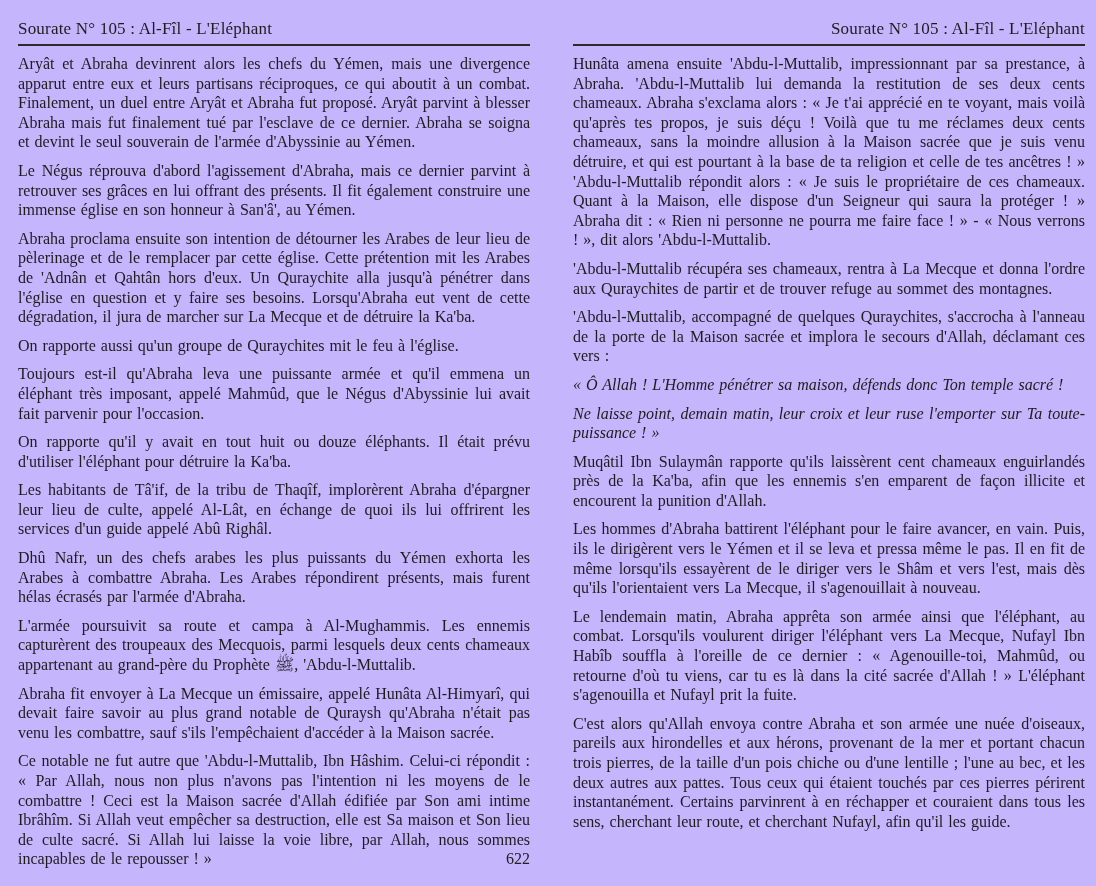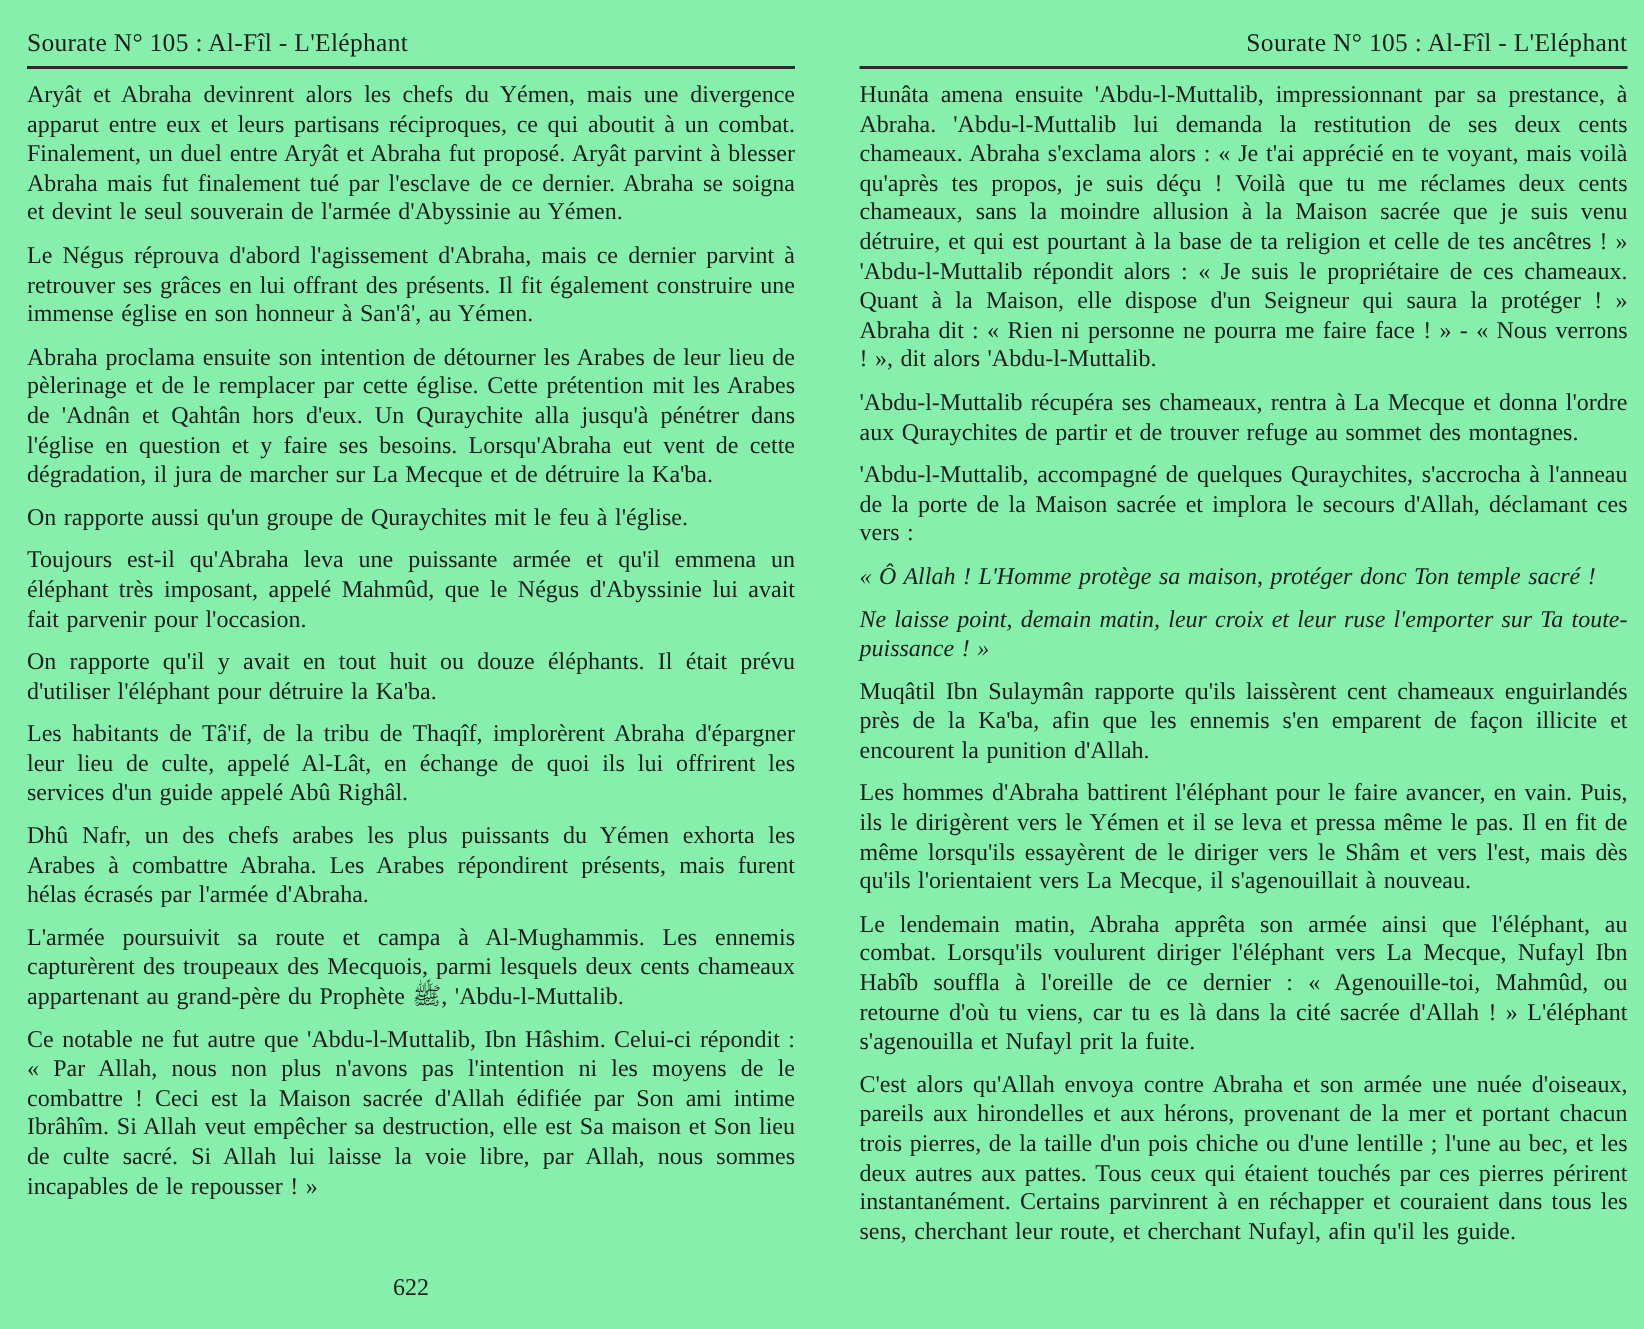--- a/index.html
+++ b/index.html
@@ -11,21 +11,21 @@
     width: 1096px;
     height: 886px;
     position: relative;
     font-family: "Liberation Serif", "DejaVu Serif", serif;
     color: #1d1d1d;
     overflow: hidden;
   }
   .spread {
     position: absolute;
     inset: 0;
-    background: #86efac;
+    background: #c4b5fd;
   }
   .page {
     position: absolute;
     top: 0;
     width: 512px;
     height: 886px;
   }
   .page-left  { left: 18px; }
   .page-right { left: 573px; }
   .page-header {
@@ -48,21 +48,21 @@
     word-spacing: 1px;
   }
   .para.verse {
     font-style: italic;
   }
   .page-number {
     position: absolute;
     left: 0;
     right: 0;
     top: 850px;
-    text-align: center;
+    text-align: right;
     font-size: 16px;
     color: #222;
   }
 </style>
 </head>
 <body>
 
 <div class="spread">
 
   <div class="page page-left">
@@ -70,32 +70,33 @@
     <div class="page-body">
         <p class="para">Aryât et Abraha devinrent alors les chefs du Yémen, mais une divergence apparut entre eux et leurs partisans réciproques, ce qui aboutit à un combat. Finalement, un duel entre Aryât et Abraha fut proposé. Aryât parvint à blesser Abraha mais fut finalement tué par l'esclave de ce dernier. Abraha se soigna et devint le seul souverain de l'armée d'Abyssinie au Yémen.</p>
         <p class="para">Le Négus réprouva d'abord l'agissement d'Abraha, mais ce dernier parvint à retrouver ses grâces en lui offrant des présents. Il fit également construire une immense église en son honneur à San'â', au Yémen.</p>
         <p class="para">Abraha proclama ensuite son intention de détourner les Arabes de leur lieu de pèlerinage et de le remplacer par cette église. Cette prétention mit les Arabes de 'Adnân et Qahtân hors d'eux. Un Quraychite alla jusqu'à pénétrer dans l'église en question et y faire ses besoins. Lorsqu'Abraha eut vent de cette dégradation, il jura de marcher sur La Mecque et de détruire la Ka'ba.</p>
         <p class="para">On rapporte aussi qu'un groupe de Quraychites mit le feu à l'église.</p>
         <p class="para">Toujours est-il qu'Abraha leva une puissante armée et qu'il emmena un éléphant très imposant, appelé Mahmûd, que le Négus d'Abyssinie lui avait fait parvenir pour l'occasion.</p>
         <p class="para">On rapporte qu'il y avait en tout huit ou douze éléphants. Il était prévu d'utiliser l'éléphant pour détruire la Ka'ba.</p>
         <p class="para">Les habitants de Tâ'if, de la tribu de Thaqîf, implorèrent Abraha d'épargner leur lieu de culte, appelé Al-Lât, en échange de quoi ils lui offrirent les services d'un guide appelé Abû Righâl.</p>
         <p class="para">Dhû Nafr, un des chefs arabes les plus puissants du Yémen exhorta les Arabes à combattre Abraha. Les Arabes répondirent présents, mais furent hélas écrasés par l'armée d'Abraha.</p>
         <p class="para">L'armée poursuivit sa route et campa à Al-Mughammis. Les ennemis capturèrent des troupeaux des Mecquois, parmi lesquels deux cents chameaux appartenant au grand-père du Prophète ﷺ, 'Abdu-l-Muttalib.</p>
+        <p class="para">Abraha fit envoyer à La Mecque un émissaire, appelé Hunâta Al-Himyarî, qui devait faire savoir au plus grand notable de Quraysh qu'Abraha n'était pas venu les combattre, sauf s'ils l'empêchaient d'accéder à la Maison sacrée.</p>
         <p class="para">Ce notable ne fut autre que 'Abdu-l-Muttalib, Ibn Hâshim. Celui-ci répondit : « Par Allah, nous non plus n'avons pas l'intention ni les moyens de le combattre ! Ceci est la Maison sacrée d'Allah édifiée par Son ami intime Ibrâhîm. Si Allah veut empêcher sa destruction, elle est Sa maison et Son lieu de culte sacré. Si Allah lui laisse la voie libre, par Allah, nous sommes incapables de le repousser ! »</p>
       </div>
     <div class="page-number">622</div>
   </div>
 
   <div class="page page-right">
     <div class="page-header">Sourate N° 105 : Al-Fîl - L'Eléphant</div>
     <div class="page-body">
         <p class="para">Hunâta amena ensuite 'Abdu-l-Muttalib, impressionnant par sa prestance, à Abraha. 'Abdu-l-Muttalib lui demanda la restitution de ses deux cents chameaux. Abraha s'exclama alors : « Je t'ai apprécié en te voyant, mais voilà qu'après tes propos, je suis déçu ! Voilà que tu me réclames deux cents chameaux, sans la moindre allusion à la Maison sacrée que je suis venu détruire, et qui est pourtant à la base de ta religion et celle de tes ancêtres ! » 'Abdu-l-Muttalib répondit alors : « Je suis le propriétaire de ces chameaux. Quant à la Maison, elle dispose d'un Seigneur qui saura la protéger ! » Abraha dit : « Rien ni personne ne pourra me faire face ! » - « Nous verrons ! », dit alors 'Abdu-l-Muttalib.</p>
         <p class="para">'Abdu-l-Muttalib récupéra ses chameaux, rentra à La Mecque et donna l'ordre aux Quraychites de partir et de trouver refuge au sommet des montagnes.</p>
         <p class="para">'Abdu-l-Muttalib, accompagné de quelques Quraychites, s'accrocha à l'anneau de la porte de la Maison sacrée et implora le secours d'Allah, déclamant ces vers :</p>
-        <p class="para verse">« Ô Allah ! L'Homme protège sa maison, protéger donc Ton temple sacré !</p>
+        <p class="para verse">« Ô Allah ! L'Homme pénétrer sa maison, défends donc Ton temple sacré !</p>
         <p class="para verse">Ne laisse point, demain matin, leur croix et leur ruse l'emporter sur Ta toute-puissance ! »</p>
         <p class="para">Muqâtil Ibn Sulaymân rapporte qu'ils laissèrent cent chameaux enguirlandés près de la Ka'ba, afin que les ennemis s'en emparent de façon illicite et encourent la punition d'Allah.</p>
         <p class="para">Les hommes d'Abraha battirent l'éléphant pour le faire avancer, en vain. Puis, ils le dirigèrent vers le Yémen et il se leva et pressa même le pas. Il en fit de même lorsqu'ils essayèrent de le diriger vers le Shâm et vers l'est, mais dès qu'ils l'orientaient vers La Mecque, il s'agenouillait à nouveau.</p>
         <p class="para">Le lendemain matin, Abraha apprêta son armée ainsi que l'éléphant, au combat. Lorsqu'ils voulurent diriger l'éléphant vers La Mecque, Nufayl Ibn Habîb souffla à l'oreille de ce dernier : « Agenouille-toi, Mahmûd, ou retourne d'où tu viens, car tu es là dans la cité sacrée d'Allah ! » L'éléphant s'agenouilla et Nufayl prit la fuite.</p>
         <p class="para">C'est alors qu'Allah envoya contre Abraha et son armée une nuée d'oiseaux, pareils aux hirondelles et aux hérons, provenant de la mer et portant chacun trois pierres, de la taille d'un pois chiche ou d'une lentille ; l'une au bec, et les deux autres aux pattes. Tous ceux qui étaient touchés par ces pierres périrent instantanément. Certains parvinrent à en réchapper et couraient dans tous les sens, cherchant leur route, et cherchant Nufayl, afin qu'il les guide.</p>
       </div>
   </div>
 
 </div>
 

